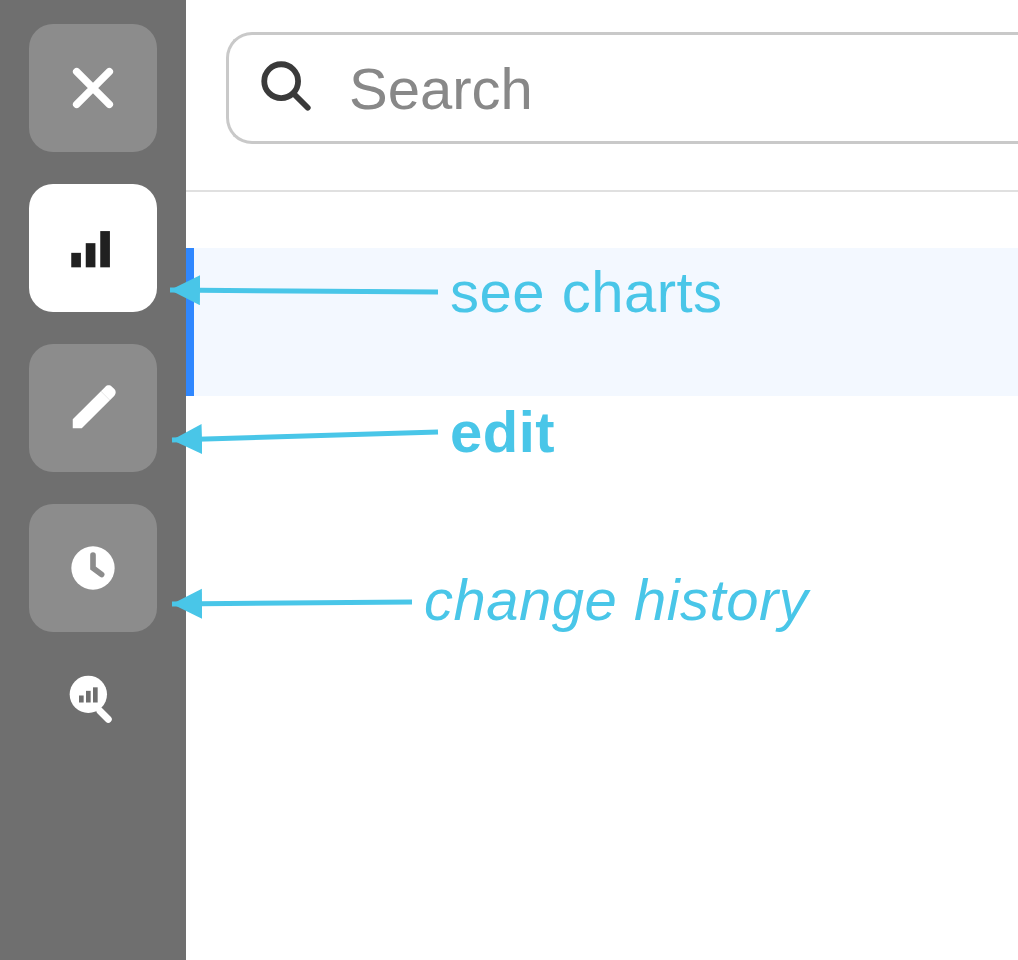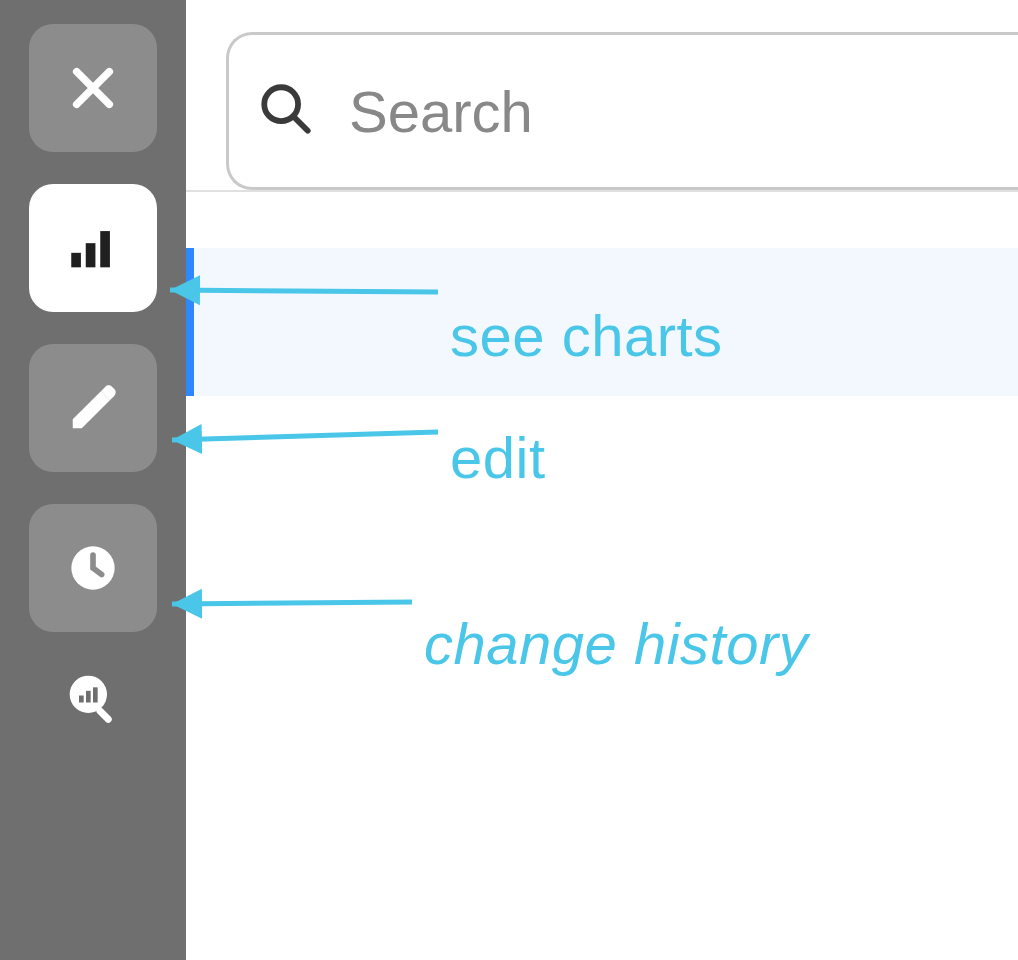--- a/index.html
+++ b/index.html
@@ -52,21 +52,21 @@
     top: 0;
     right: 0;
     height: 960px;
     background: #ffffff;
   }
   .search-wrap {
     position: absolute;
     top: 32px;
     left: 40px;
     right: 0;
-    height: 158px;
+    height: 112px;
     background: #ffffff;
     border: 3px solid #c9c9c9;
     border-right: none;
     border-radius: 26px 0 0 26px;
     display: flex;
     align-items: center;
     padding-left: 28px;
   }
   .search-wrap input {
     border: none;
@@ -106,21 +106,20 @@
   }
 
   
   .anno-label {
     position: absolute;
     color: #49c6e8;
     font-size: 58px;
     font-weight: 400;
     letter-spacing: 0.5px;
     pointer-events: none;
-    margin-top: 44px;
   }
 
   
   .anno-svg {
     position: absolute;
     left: 0; top: 0;
     width: 1018px; height: 960px;
     pointer-events: none;
   }
 </style>
@@ -193,21 +192,21 @@
 
   <div class="hr"></div>
 
   <div class="row-highlight"></div>
   <div class="row-accent"></div>
 
 </div>
 
 <div class="anno-label" style="left:450px; top:258px;">see charts</div>
 
-<div class="anno-label" style="left:450px; top:380px;">edit</div>
+<div class="anno-label" style="left:450px; top:398px;font-weight:bold;">edit</div>
 
 <div class="anno-label" style="left:424px; top:566px;font-style:italic;">change history</div>
 
 <svg class="anno-svg">
   <defs>
     <marker id="arrowhead" markerWidth="8" markerHeight="8" refX="6" refY="3" orient="auto">
       <path d="M0,0 L6,3 L0,6 Z" fill="#49c6e8"></path>
     </marker>
   </defs>
   <line x1="438" y1="292" x2="170" y2="290" stroke="#49c6e8" stroke-width="5" marker-end="url(#arrowhead)"></line>

